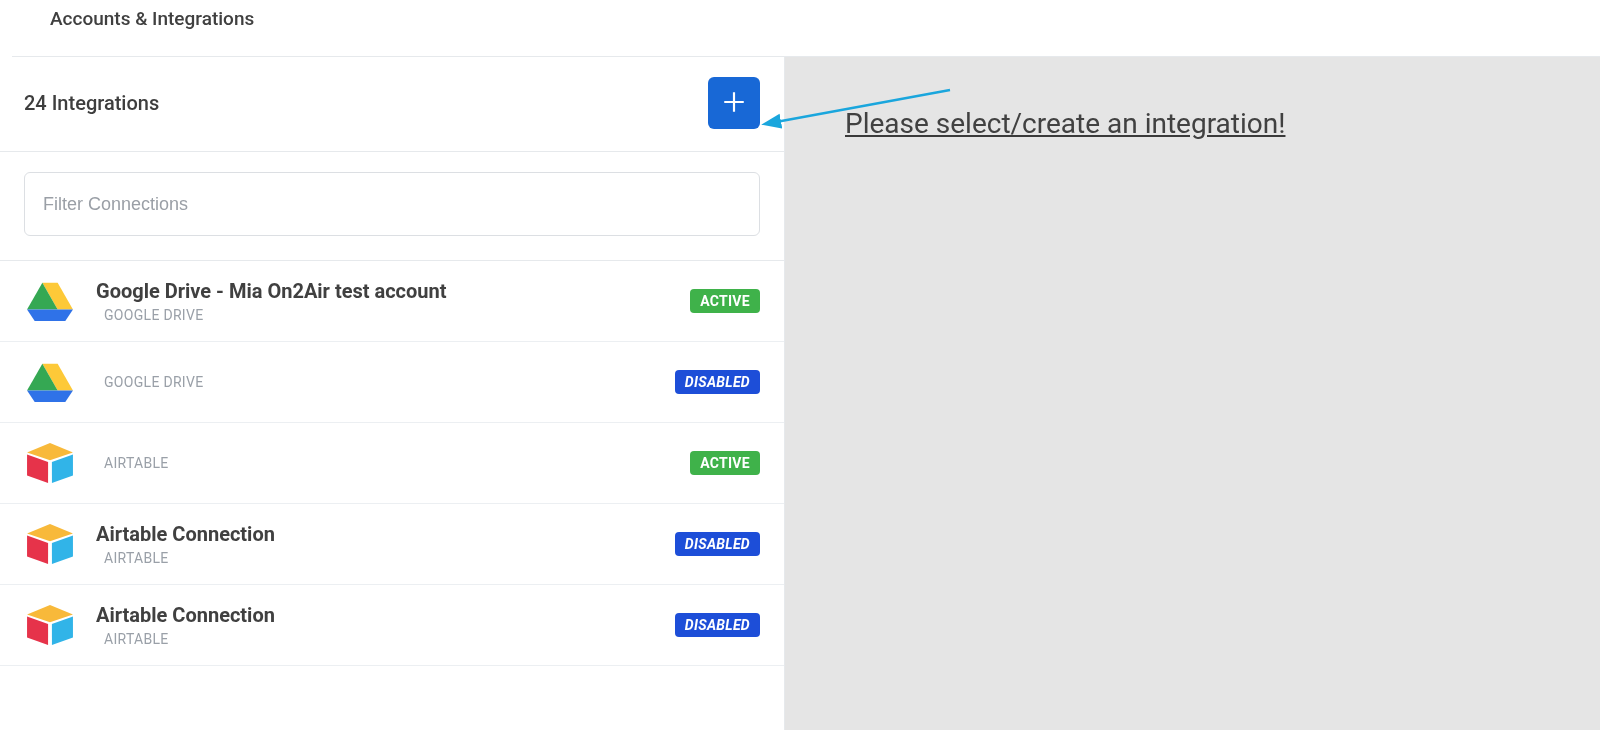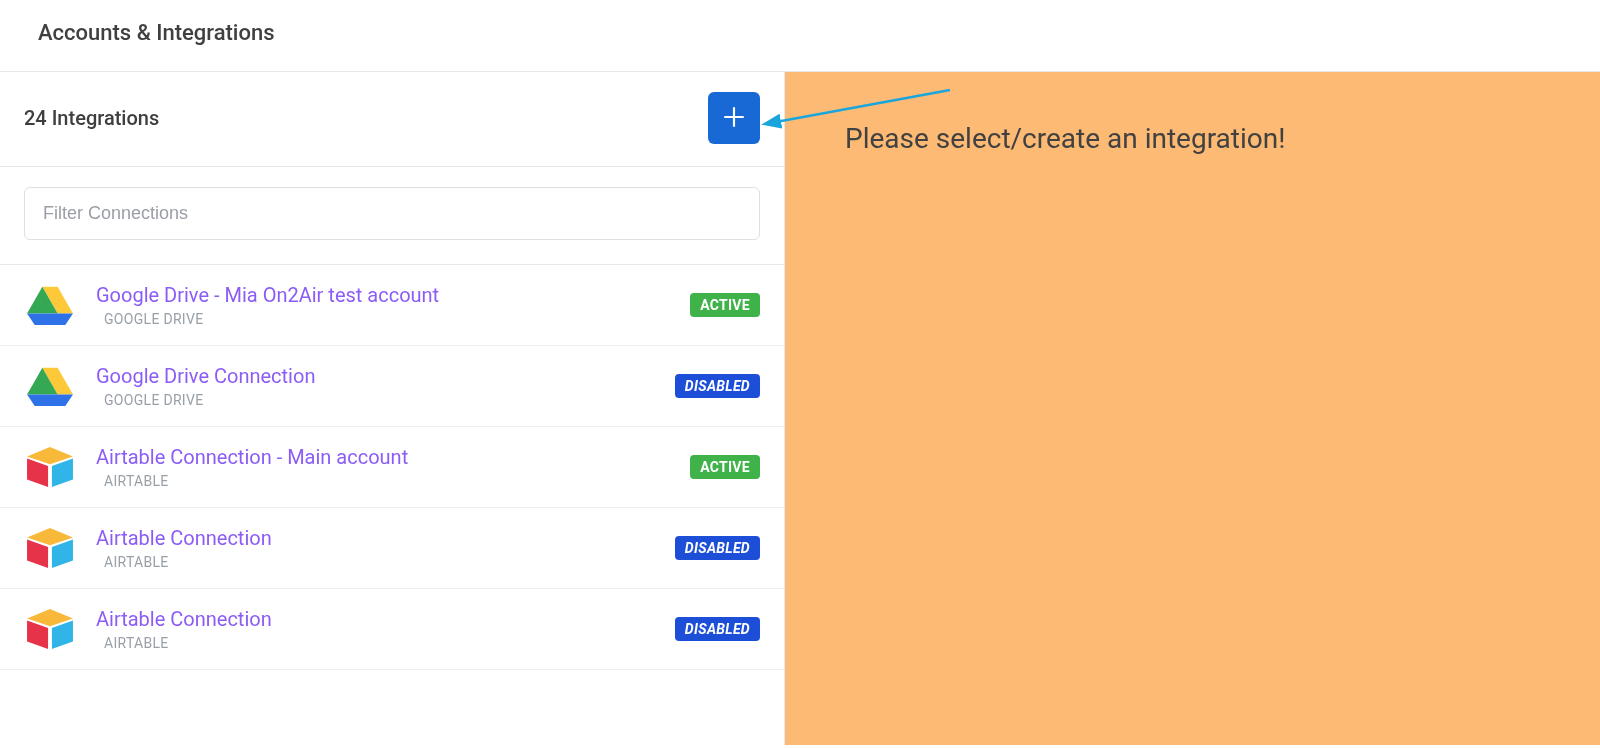--- a/index.html
+++ b/index.html
@@ -5,42 +5,44 @@
     * { margin: 0; padding: 0; box-sizing: border-box; }
     body {
       font-family: Roboto, "Helvetica Neue", Arial, sans-serif;
       color: #3a3a3a;
       background: #fff;
       width: 1600px;
       height: 748px;
       overflow: hidden;
     }
     .page-header {
-      padding: 20px 0 26px 38px;
-      font-size: 22px;
+      padding: 7px 0 26px 38px;
+      font-size: 19px;
       font-weight: 500;
       color: #404040;
       border-bottom: 1px solid #e6e9ec;
+      margin-left: 12px;
     }
     .split {
       display: flex;
       height: calc(100% - 75px);
     }
     .left-panel {
       width: 785px;
       flex-shrink: 0;
       display: flex;
       flex-direction: column;
       border-right: 1px solid #e6e9ec;
     }
     .right-panel {
       flex: 1;
-      background: #fdba74;
+      background: #e5e5e5;
       padding: 50px 60px;
       position: relative;
+      text-decoration: underline;
     }
     .right-prompt {
       font-size: 28px;
       color: #414141;
       font-weight: 400;
     }
     .list-header {
       display: flex;
       align-items: center;
       justify-content: space-between;
@@ -63,21 +65,21 @@
       align-items: center;
       justify-content: center;
     }
     .add-btn svg { width: 26px; height: 26px; }
     .filter-wrap {
       padding: 20px 24px 24px 24px;
       border-bottom: 1px solid #e6e9ec;
     }
     .filter-input {
       width: 100%;
-      height: 53px;
+      height: 64px;
       border: 1px solid #dcdfe3;
       border-radius: 6px;
       padding: 18px 18px;
       font-size: 18px;
       color: #555;
       outline: none;
     }
     .filter-input::placeholder { color: #9a9fa6; }
     .list {
       flex: 1;
@@ -99,22 +101,22 @@
       display: flex;
       justify-content: flex-start;
     }
     .row .icon-slot svg { width: 52px; height: 44px; }
     .row .txt {
       flex: 1;
       margin-left: 16px;
     }
     .row .title {
       font-size: 20px;
-      color: #8b5cf6;
-      font-weight: 400;
+      color: #404040;
+      font-weight: 700;
       margin-bottom: 4px;
     }
     .row .sub {
       font-size: 14px;
       letter-spacing: 0.3px;
       color: #9aa0a8;
       text-transform: uppercase;
       margin-left: 8px;
     }
     .badge {
@@ -187,33 +189,31 @@
           </div>
           <div class="badge ACTIVE">ACTIVE</div>
         </div>
         <div class="row">
           <div class="icon-slot">
             <svg viewBox="0 0 52 46">
               <use href="#icon-google-drive"></use>
             </svg>
           </div>
           <div class="txt">
-            <div class="title">Google Drive Connection</div>
             <div class="sub">GOOGLE DRIVE</div>
           </div>
           <div class="badge DISABLED">DISABLED</div>
         </div>
         <div class="row">
           <div class="icon-slot">
             <svg viewBox="0 0 52 46">
               <use href="#icon-airtable"></use>
             </svg>
           </div>
           <div class="txt">
-            <div class="title">Airtable Connection - Main account</div>
             <div class="sub">AIRTABLE</div>
           </div>
           <div class="badge ACTIVE">ACTIVE</div>
         </div>
         <div class="row">
           <div class="icon-slot">
             <svg viewBox="0 0 52 46">
               <use href="#icon-airtable"></use>
             </svg>
           </div>

